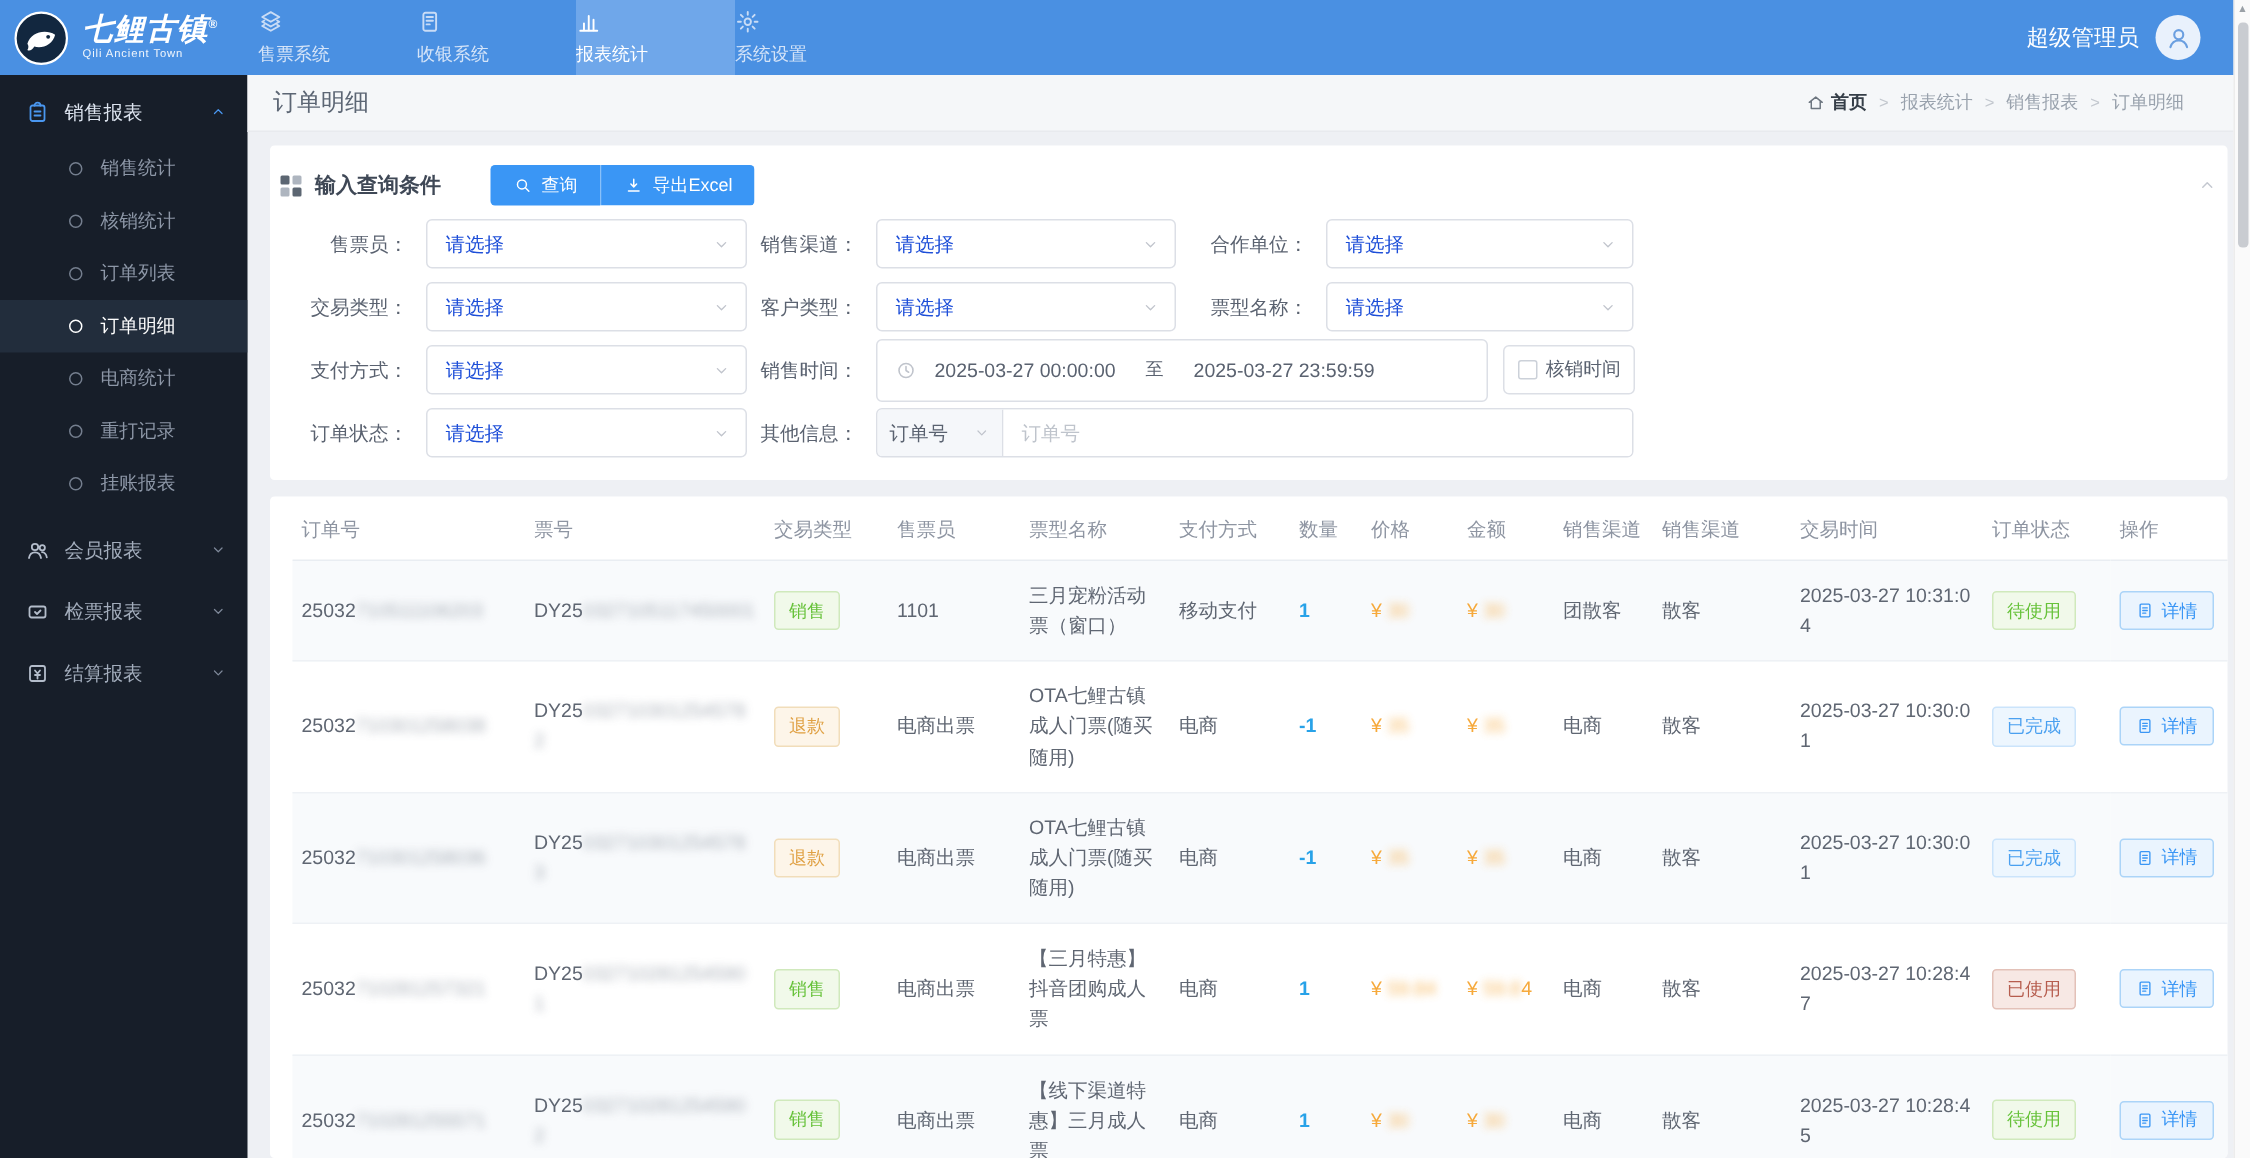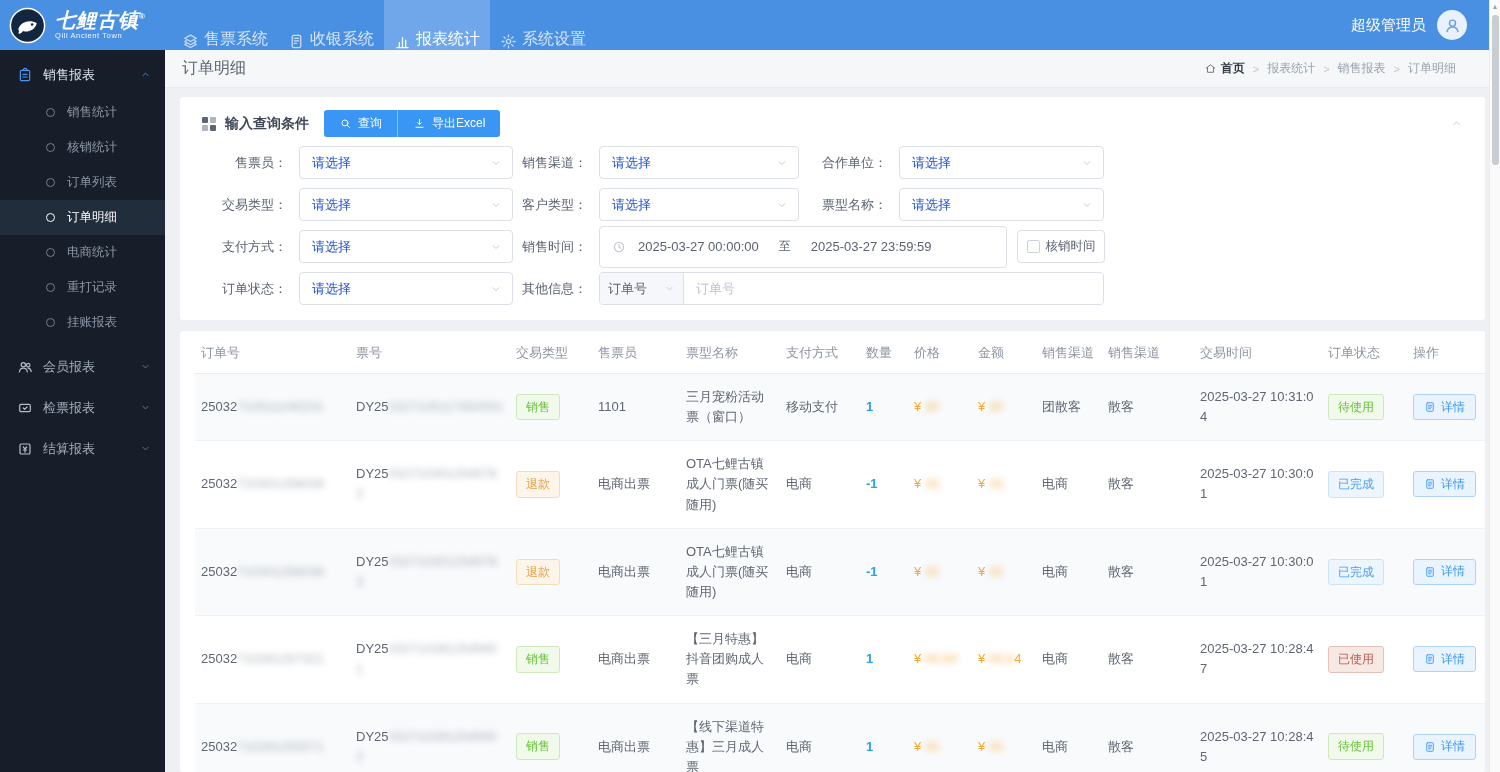--- a/index.html
+++ b/index.html
@@ -10,21 +10,21 @@
 
 
 .topbar{position:absolute;top:0;left:0;width:1500px;height:50px;background:#4a90e2;display:flex;align-items:stretch;color:#fff;z-index:5}
 .brand{display:flex;align-items:center;gap:9px;padding:0 8px 0 9px;min-width:172px}
 .logo-circle{width:37px;height:37px;flex:none}
 .brand-text{display:flex;flex-direction:column;gap:1px}
 .brand-name{font-size:20px;font-weight:bold;font-style:italic;line-height:1;letter-spacing:1px;white-space:nowrap}
 .brand-name sup{font-size:8px;font-style:normal}
 .brand-sub{font-size:7.5px;letter-spacing:.6px;opacity:.92}
 .topmenu{display:flex;align-items:stretch}
-.top-item{width:106px;display:flex;flex-direction:row;align-items:flex-end;justify-content:center;gap:5px;font-size:16px;color:#d5e4f8;cursor:pointer}
+.top-item{width:106px;display:flex;flex-direction:column;align-items:flex-start;justify-content:center;gap:5px;font-size:12px;color:#d5e4f8;cursor:pointer}
 .top-item .i{font-size:17px;color:#c9dcf6}
 .top-item.active{background:#6fa7ea;color:#fff}
 .top-item.active .i{color:#fff}
 .topbar-right{margin-left:auto;display:flex;align-items:center;gap:11px;padding-right:33px;font-size:15px}
 .avatar{width:30px;height:30px;border-radius:50%;background:#e9f1fc;color:#6b9fe0;display:flex;align-items:center;justify-content:center;font-size:19px;overflow:hidden}
 
 
 .sidebar{position:absolute;top:50px;left:0;width:165px;height:722px;background:#171e29;overflow:hidden;padding-top:4px}
 .side-section{height:41px;display:flex;align-items:center;gap:10px;padding:0 14px 0 17px;color:#a3adbc;font-size:13px;cursor:pointer}
 .side-section .i{font-size:16px;color:#b4bdcb}
@@ -43,27 +43,27 @@
 .page-title{font-size:16px;color:#5c6674}
 .breadcrumb{margin-left:auto;display:flex;align-items:center;gap:8px;font-size:12px;color:#99a2ad}
 .breadcrumb .sep{color:#c3c8cf;font-size:11px}
 .bc-home{display:flex;align-items:center;gap:4px;color:#353e48;font-weight:bold;cursor:pointer}
 .bc-home .i{font-size:13px;color:#6d7680}
 .bc-item{cursor:pointer}
 .content{flex:1;padding:9px 15px 0;display:flex;flex-direction:column;gap:11px;overflow:hidden}
 .card{background:#fff;border-radius:3px}
 
 
-.filter-card{padding:13px 22px 15px;flex:none}
+.filter-card{padding:13px 7px 15px;flex:none}
 .fhead{display:flex;align-items:center;gap:9px}
 .sq4{display:grid;grid-template-columns:6px 6px;gap:2px}
 .sq4 b{width:6px;height:6px;border-radius:1px;background:#5c6672}
 .sq4 b:nth-child(2),.sq4 b:nth-child(3){background:#aeb5bf}
 .fhead-title{font-size:14px;color:#3f4856;font-weight:bold}
-.btn-group{display:flex;margin-left:6px}
+.btn-group{display:flex;margin-left:24px}
 .btn{height:27px;display:inline-flex;align-items:center;gap:6px;padding:0 15px;background:#3a96f5;color:#fff;font-size:12px;border:none;cursor:pointer}
 .btn .i{font-size:13px}
 .btn.query{border-radius:3px 0 0 3px}
 .btn.export{border-radius:0 3px 3px 0;border-left:1px solid rgba(255,255,255,.4)}
 .fcollapse{margin-left:auto;color:#c4c8d0;font-size:13px;cursor:pointer}
 .frow{display:flex;align-items:center;margin-top:9px;height:33px}
 .flabel{text-align:right;padding-right:12px;color:#5a6270;font-size:13px;white-space:nowrap}
 .w-l1{width:97px}.w-l2{width:86px}.w-l3{width:100px}
 .fsel{height:33px;border:1px solid #dcdfe6;border-radius:4px;display:flex;align-items:center;padding:0 10px 0 12px;background:#fff;cursor:pointer}
 .w-s1{width:214px}.w-s2{width:200px}.w-s3{width:205px}

